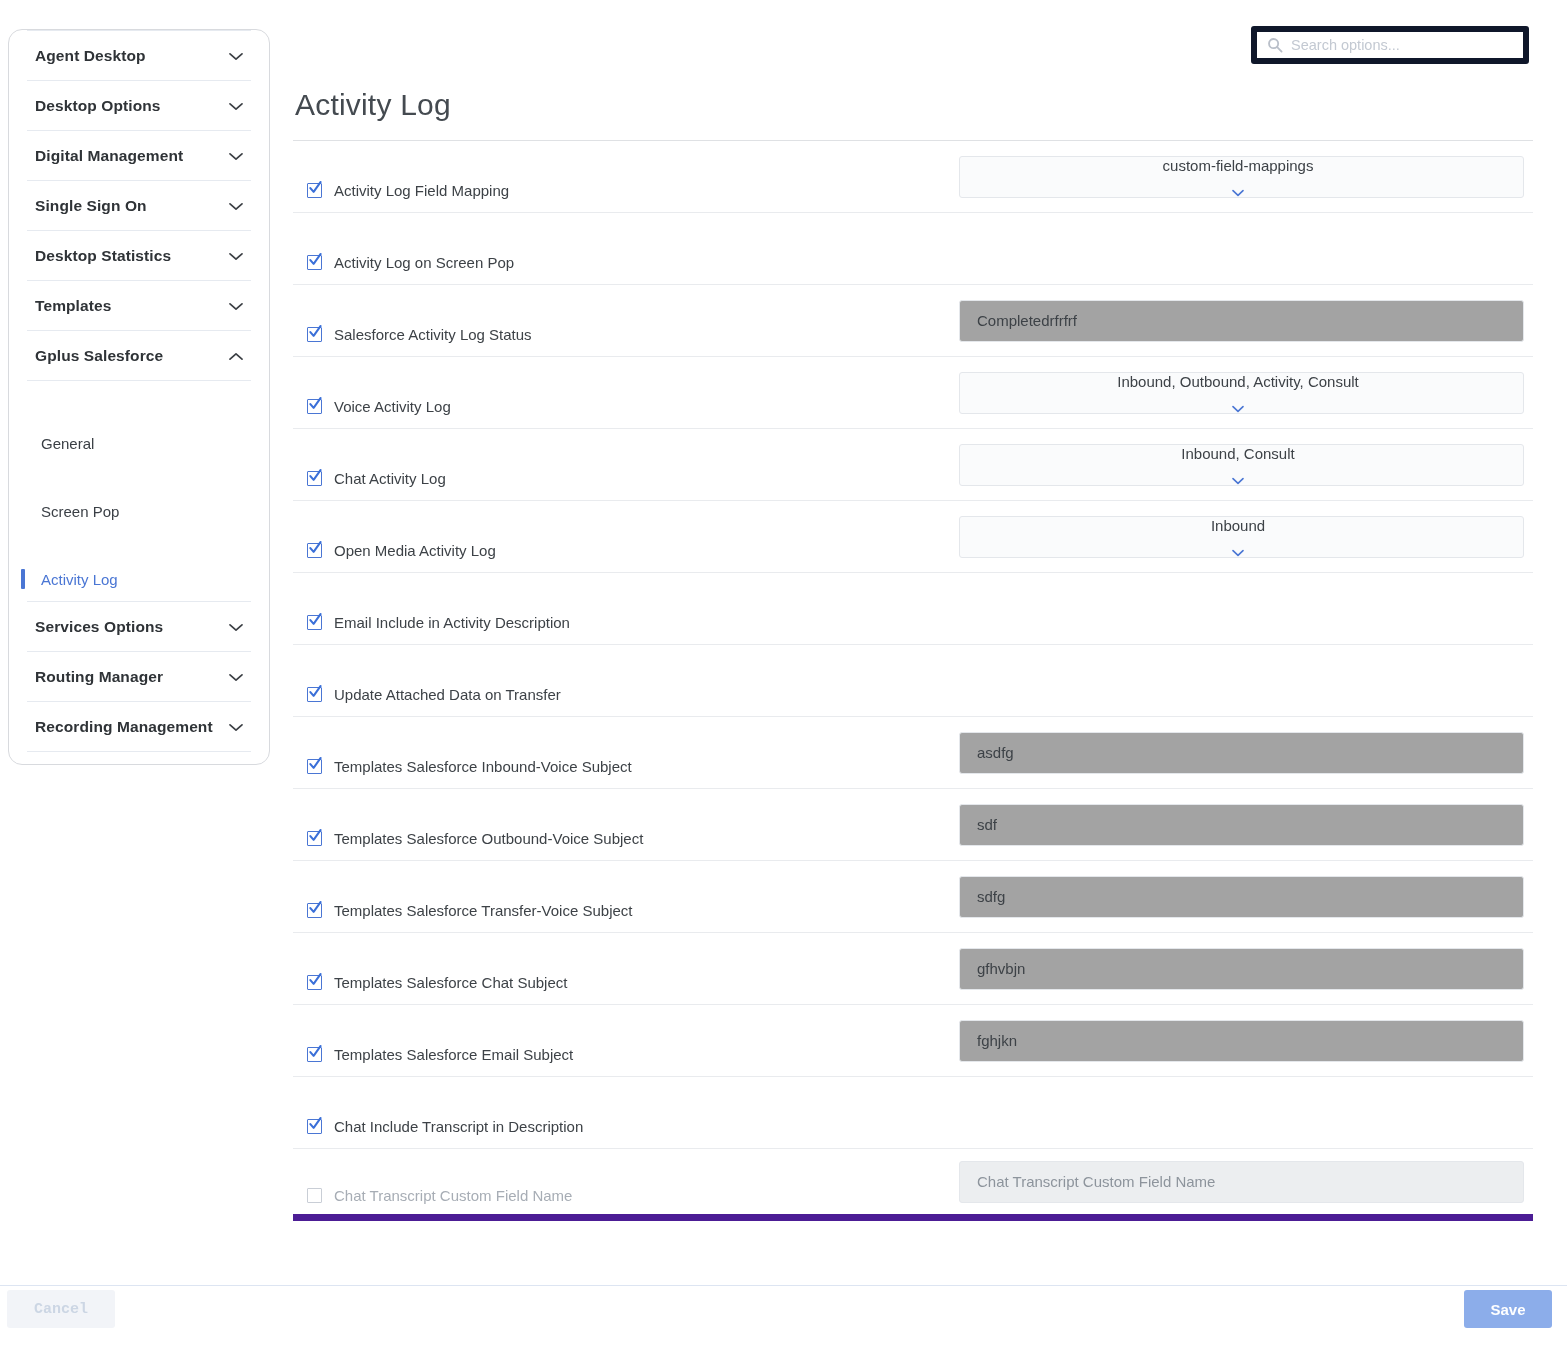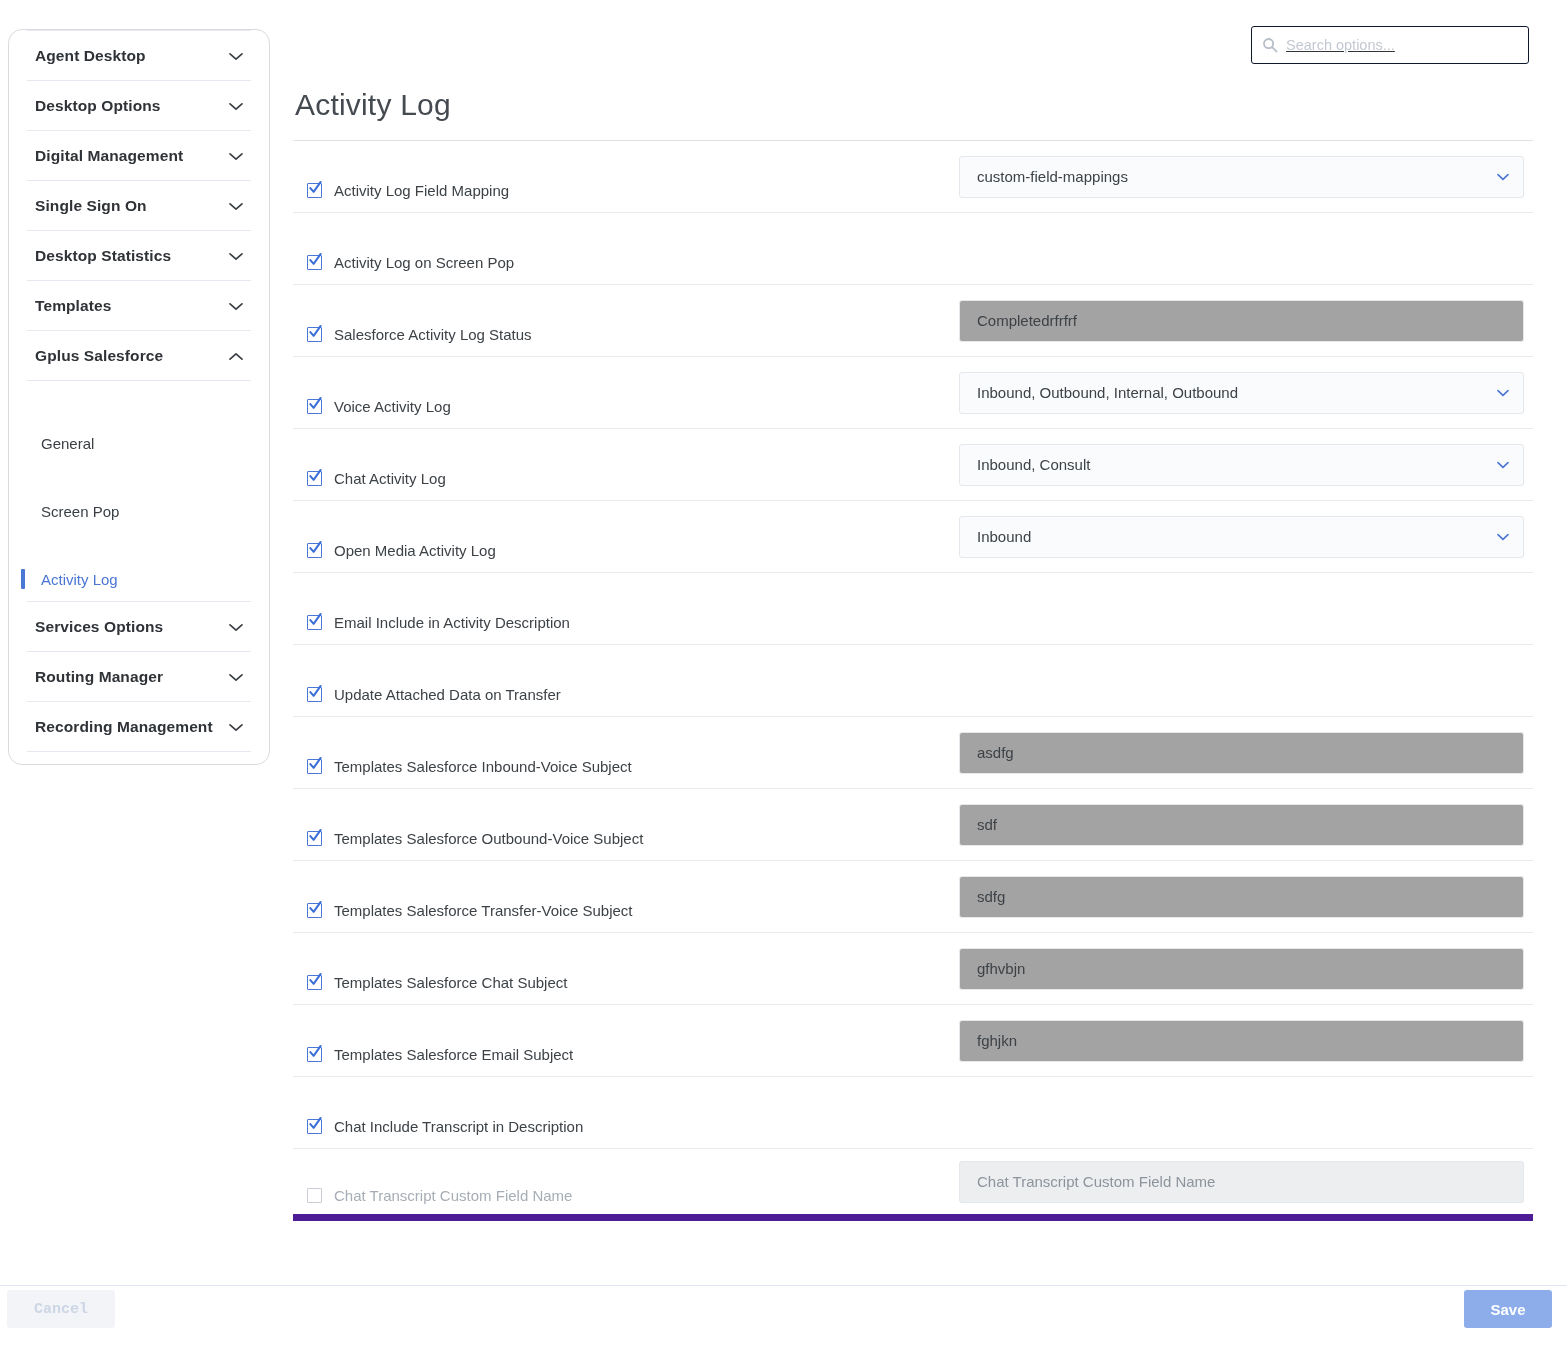--- a/index.html
+++ b/index.html
@@ -18,27 +18,26 @@
     height: 1351px;
   }
 
   
   .search-wrap {
     position: absolute;
     top: 26px;
     left: 1251px;
     width: 278px;
     height: 38px;
-    border: 1px solid #0f172a;
+    border: 6px solid #0f172a;
     border-radius: 3px;
     background: #ffffff;
     display: flex;
     align-items: center;
     padding: 0 10px;
-    text-decoration: underline;
   }
   .search-icon { width: 16px; height: 16px; margin-right: 8px; flex: none; color: #b9bfc9; }
   .search-icon svg { display: block; }
   .search-input {
     border: none; outline: none; background: transparent;
     font-family: "Liberation Sans", sans-serif;
     font-size: 14.5px;
     color: #555;
     width: 100%;
   }
@@ -173,22 +172,23 @@
   
   .dropdown {
     width: 100%;
     height: 42px;
     background: #fafbfc;
     border: 1px solid #e4e7eb;
     border-radius: 3px;
     display: flex;
     align-items: center;
     justify-content: space-between;
-    padding: 0 14px 0 17px;
+    padding: 0 14px 0 7px;
     cursor: pointer;
+    flex-direction: column;
   }
   .dropdown .dd-val { font-size: 15px; color: #3d4247; }
   .dd-chev { width: 12px; height: 8px; color: #4a76d4; flex: none; }
   .dd-chev svg { display: block; }
 
   
   .textfield {
     width: 100%;
     height: 42px;
     background: #a3a3a3;
@@ -447,21 +447,21 @@
               <span class="tick">
                 <svg viewBox="0 0 16 18" width="15" height="18" fill="none" stroke="currentColor" stroke-width="2.2" stroke-linecap="round" stroke-linejoin="round">
                   <polyline points="2.5,8 6,12 13.5,1.5"></polyline>
                 </svg>
               </span>
             </span>
             <span class="row-label">Voice Activity Log</span>
           </div>
           <div class="row-right">
             <div class="dropdown">
-              <span class="dd-val">Inbound, Outbound, Internal, Outbound</span>
+              <span class="dd-val">Inbound, Outbound, Activity, Consult</span>
               <span class="dd-chev">
                 <svg viewBox="0 0 12 8" width="12" height="8" fill="none" stroke="currentColor" stroke-width="1.6" stroke-linecap="round" stroke-linejoin="round">
                   <polyline points="1,1.6 6,6.4 11,1.6"></polyline>
                 </svg>
               </span>
             </div>
           </div>
         </div>
         <div class="row">
           <div class="row-left">

